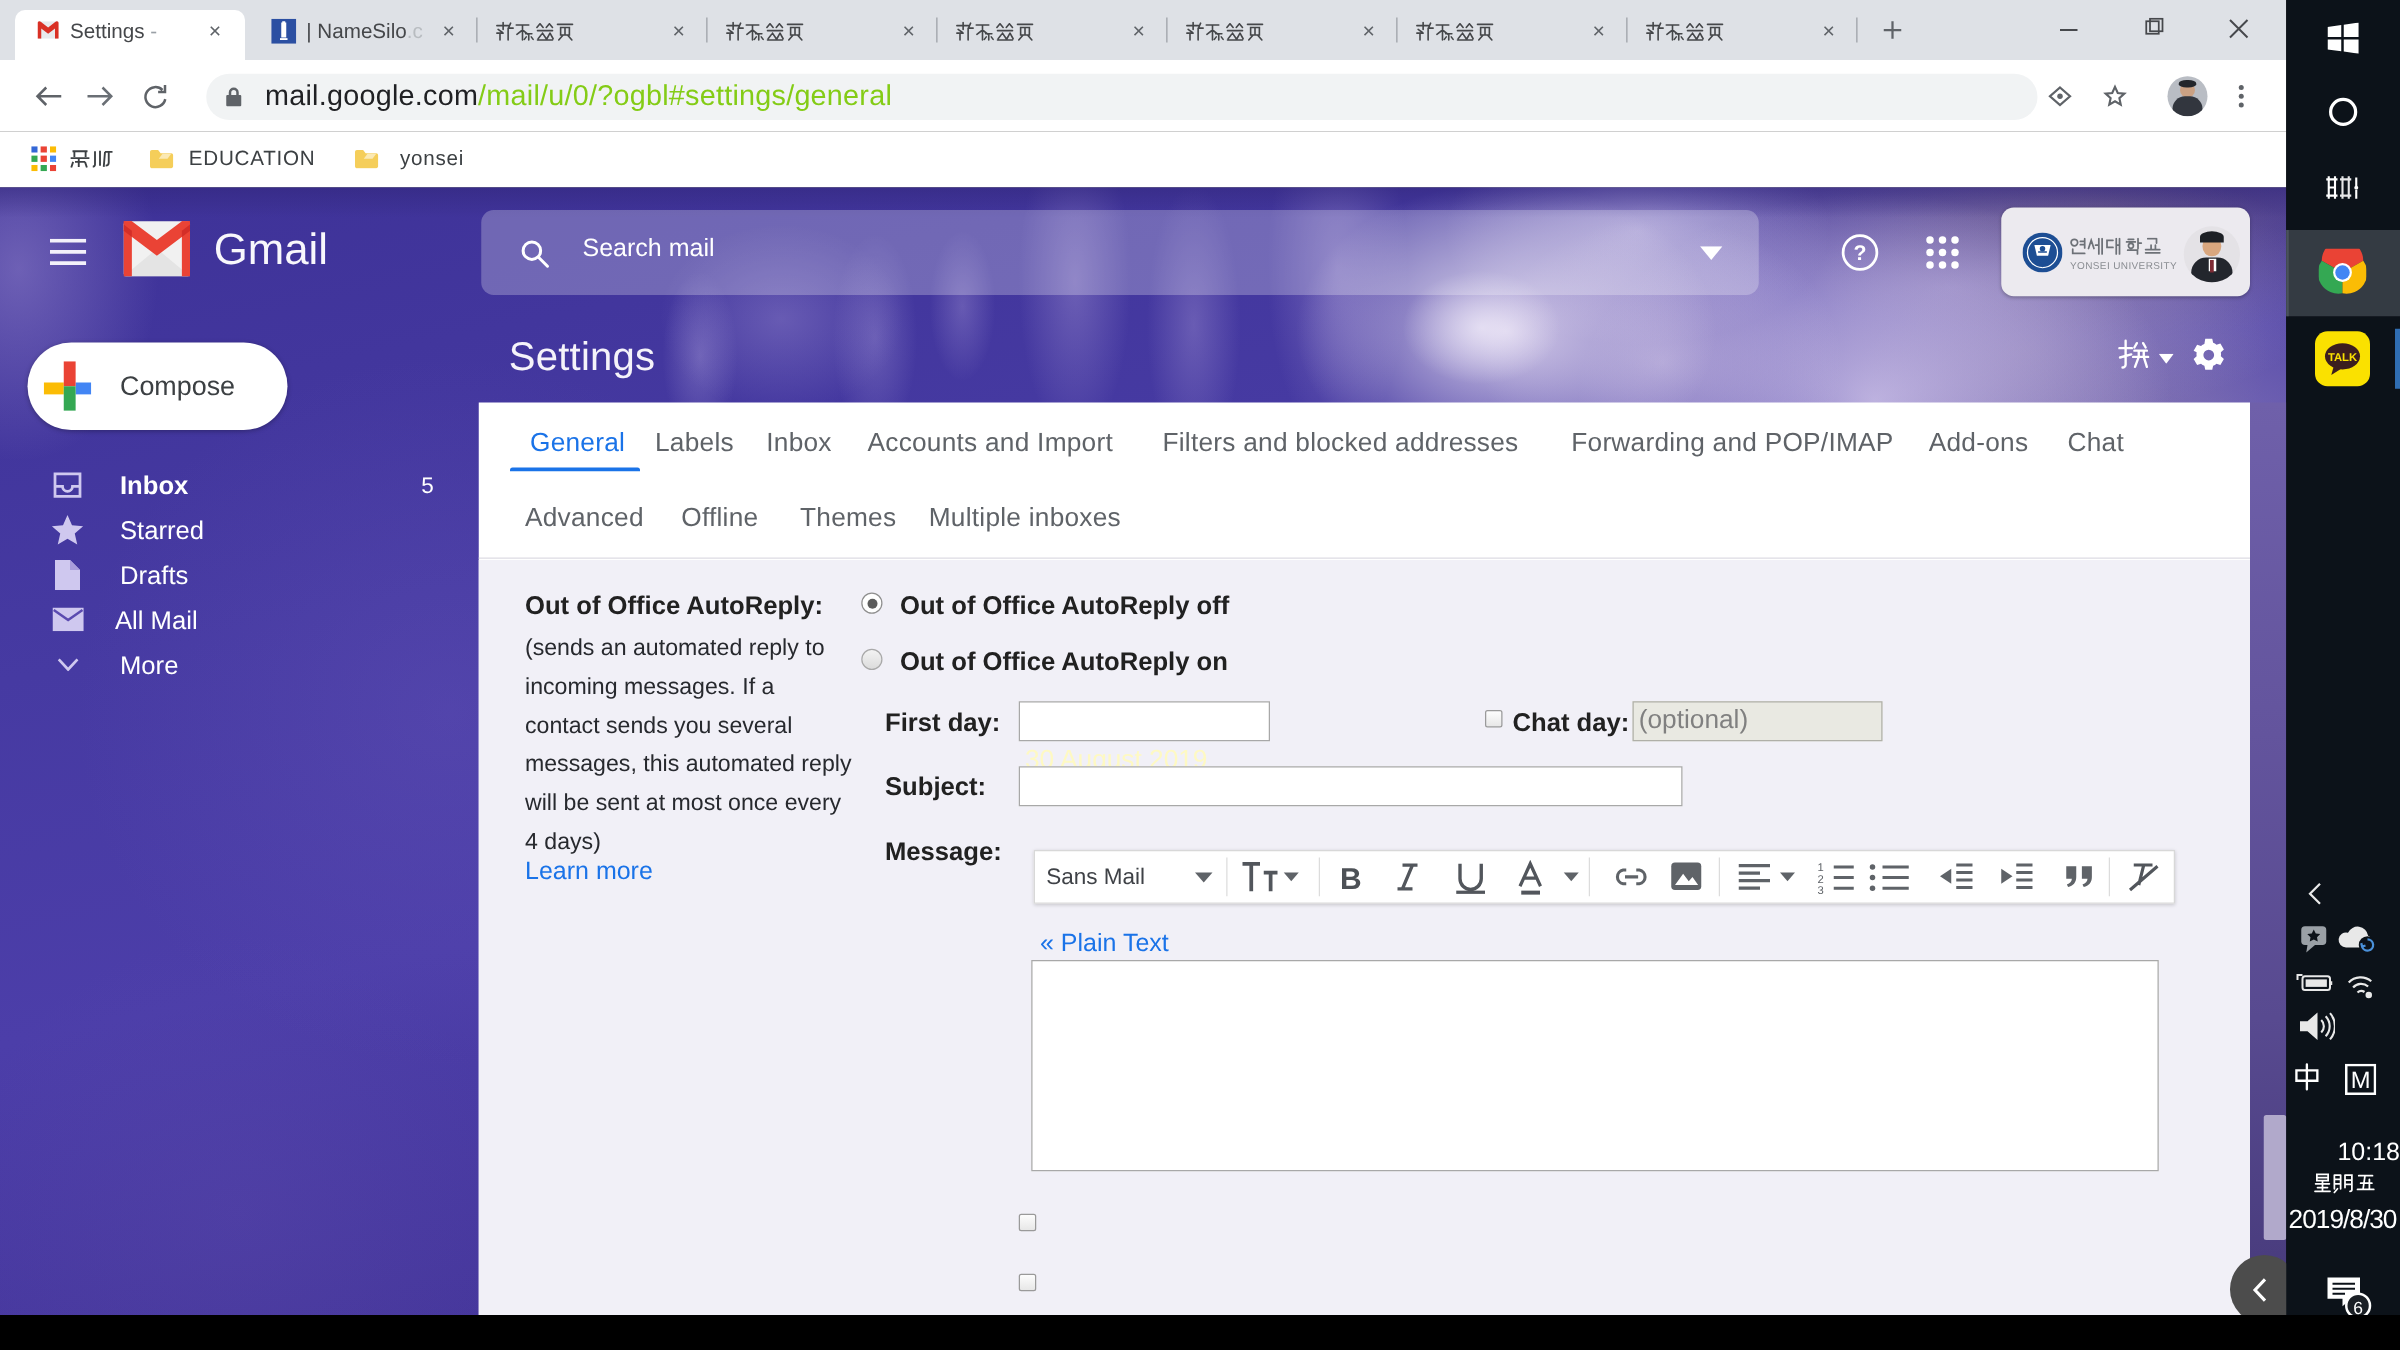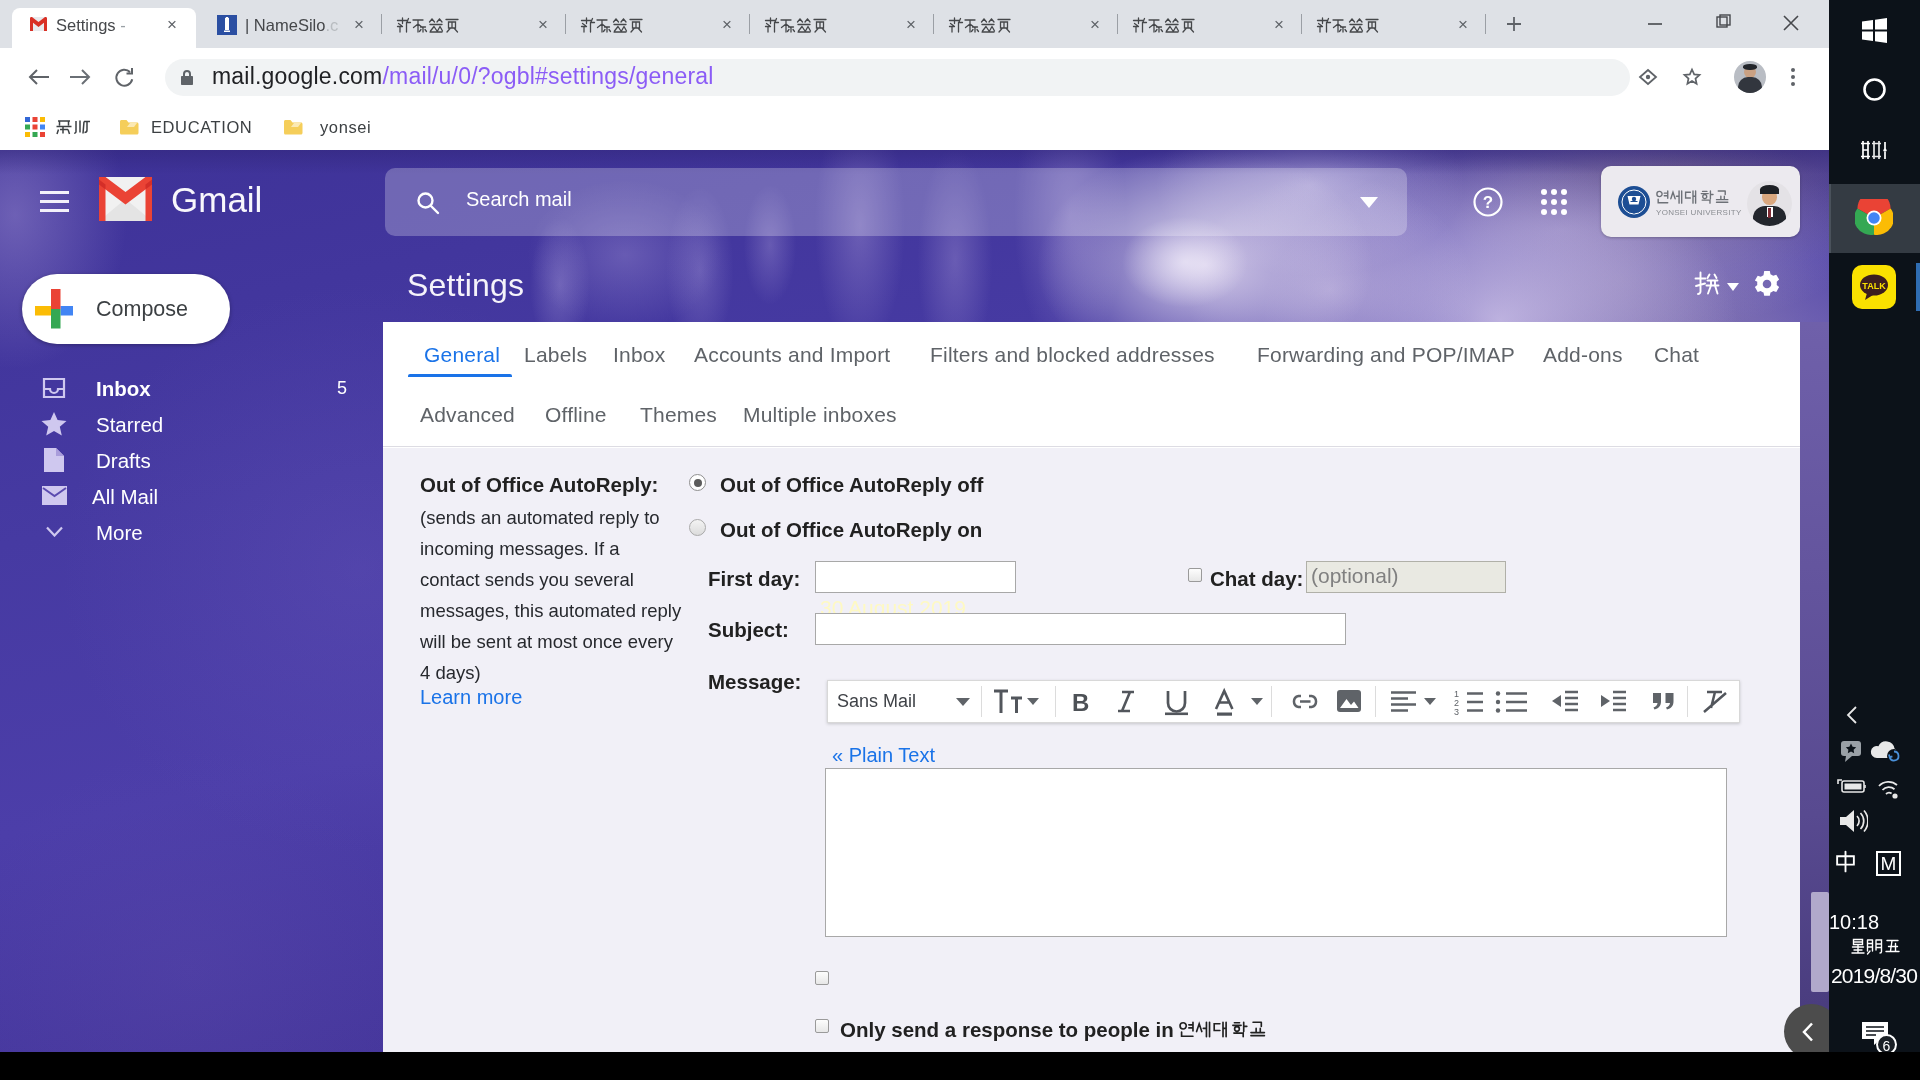--- a/index.html
+++ b/index.html
@@ -113,21 +113,21 @@
       <g stroke="#5f6368" stroke-width="2" fill="none">
         <path d="M22 11H3M10 4l-7 7 7 7"></path>
         <path d="M43 11h19M55 4l7 7-7 7" stroke="#6a6f75"></path>
         <path d="M103 6a8 8 0 1 0 2.2 7.3M105 2v5.5h-5.5"></path>
       </g>
     </svg>
 <div class="a" style="left:165px;top:59px;width:1465px;height:37px;background:#f1f3f4;border-radius:19px"></div>
 <svg class="a" style="left:180px;top:69px" width="14" height="17" viewBox="0 0 14 17">
       <path fill="#5f6368" d="M3 7V5a4 4 0 0 1 8 0v2h1.2c.5 0 .8.3.8.8v7.4c0 .5-.3.8-.8.8H1.8c-.5 0-.8-.3-.8-.8V7.8c0-.5.3-.8.8-.8zM5 7h4V5a2 2 0 0 0-4 0z"></path>
     </svg>
-<div class="a" style="left:212px;top:63px;font-size:23px;letter-spacing:0.2px;color:#202124">mail.google.com<span style="color:#8b5cf6">/mail/u/0/?ogbl#settings/general</span></div>
+<div class="a" style="left:212px;top:63px;font-size:23px;letter-spacing:0.2px;color:#202124">mail.google.com<span style="color:#84cc16">/mail/u/0/?ogbl#settings/general</span></div>
 <svg class="a" style="left:1637px;top:67px" width="22" height="20" viewBox="0 0 22 20">
       <g fill="none" stroke="#5f6368" stroke-width="1.8">
         <path d="M11 3L19 10L11 17L3 10z"></path>
         <circle cx="11" cy="10" r="2.2" fill="#5f6368" stroke="none"></circle>
       </g>
     </svg>
 <svg class="a" style="left:1682px;top:67px" width="20" height="20" viewBox="0 0 20 20">
       <path fill="none" stroke="#5f6368" stroke-width="1.7" d="M10 2.5l2.2 4.9 5.3.5-4 3.6 1.1 5.2L10 14l-4.6 2.7 1.1-5.2-4-3.6 5.3-.5z"></path>
     </svg>
 <div class="a" style="left:1734px;top:61px;width:32px;height:32px;border-radius:50%;background:#b9bdc4;overflow:hidden">
@@ -398,23 +398,20 @@
       <path fill="#5f6368" d="M774 15v12l9-6z"></path>
 <path fill="#5f6368" d="M826 13h8v8.5c0 4.5-2.5 7-6.5 8l-1-2c2.5-.8 3.8-2.3 4-4.5h-4.5zM838.5 13h8v8.5c0 4.5-2.5 7-6.5 8l-1-2c2.5-.8 3.8-2.3 4-4.5h-4.5z"></path>
 <g stroke="#52565c" stroke-width="2.5" fill="none">
         <path d="M880 12h15M888 12l-4 16M877 32l22-19"></path>
       </g>
 </svg>
 <div class="a" style="left:832px;top:744px;font-size:20px;color:#1a73e8">« Plain Text</div>
 <div class="a" style="left:825px;top:768px;width:902px;height:169px;background:#fff;border:1px solid #a8a8a8"></div>
 <div class="a cb" style="left:815px;top:971px"></div>
 <div class="a cb" style="left:815px;top:1019px"></div>
-<div class="a bld" style="left:840px;top:1018px">Only send a response to people in <svg width="88" height="18" viewBox="0 0 85 17" style="vertical-align:-2px;color:#212121">
-        <use href="#yonsei"></use>
-      </svg></div>
 <div class="a" style="left:963px;top:1069px;width:159px;height:11px;background:linear-gradient(#f8f8f8,#ececec);border:1px solid #bdbdbd;border-radius:3px 3px 0 0"></div>
 <div class="a" style="left:1135px;top:1069px;width:85px;height:11px;background:linear-gradient(#f8f8f8,#ececec);border:1px solid #bdbdbd;border-radius:3px 3px 0 0"></div>
 
 <div class="a" style="left:1800px;top:322px;width:29px;height:758px;background:linear-gradient(180deg,#6f60aa 0%,#63549d 35%,#584a90 65%,#4a3d7f 90%,#453973 100%)"></div>
 <div class="a" style="left:1811px;top:892px;width:18px;height:100px;background:#b1a9cb;border-radius:2px"></div>
 <div class="a" style="left:1784px;top:1004px;width:55px;height:55px;border-radius:50%;background:#4c4c4c"></div>
 <svg class="a" style="left:1802px;top:1022px" width="12" height="20">
       <path fill="none" stroke="#fff" stroke-width="2.5" d="M10 1.5L2 10l8 8.5"></path>
     </svg>
 
@@ -483,21 +480,21 @@
         <path d="M19 8a7 7 0 0 1 0 10M22.5 5a11.5 11.5 0 0 1 0 16M26 2.5a16 16 0 0 1 0 21"></path>
       </g>
     </svg>
 <svg class="a" style="left:1834px;top:850px;color:#fff" width="23" height="23" viewBox="0 0 22 22">
       <use href="#zhongchar"></use>
     </svg>
 <svg class="a" style="left:1876px;top:851px" width="25" height="25" viewBox="0 0 25 25">
       <rect x="1" y="1" width="23" height="23" fill="none" stroke="#fff" stroke-width="2"></rect>
       <text x="12.5" y="19" text-anchor="middle" font-size="19" fill="#fff" font-family="Liberation Sans">M</text>
     </svg>
-<div class="a" style="left:1829px;top:911px;width:91px;text-align:left;font-size:20px;color:#fff">10:18</div>
+<div class="a" style="left:1829px;top:911px;width:91px;text-align:right;font-size:20px;color:#fff">10:18</div>
 <svg class="a" style="left:1849px;top:938px;color:#fff" width="51" height="17" viewBox="0 0 50 17">
       <use href="#xingqiwu"></use>
     </svg>
 <div class="a" style="left:1826px;top:964px;width:96px;text-align:center;font-size:21px;color:#fff;letter-spacing:-0.8px">2019/8/30</div>
 <svg class="a" style="left:1860px;top:1020px" width="30" height="26" viewBox="0 0 30 26">
       <path fill="#fff" d="M2 2h26v17h-7l-7 6v-6H2z"></path>
       <path d="M6 7h18M6 11h18M6 15h10" stroke="#0c1219" stroke-width="1.6"></path>
     </svg>
 <div class="a" style="left:1876px;top:1034px;width:21px;height:21px;border-radius:50%;background:#1b2026;border:2px solid #fff;color:#fff;font-size:14px;text-align:center;line-height:20px">6</div>
 </div>

